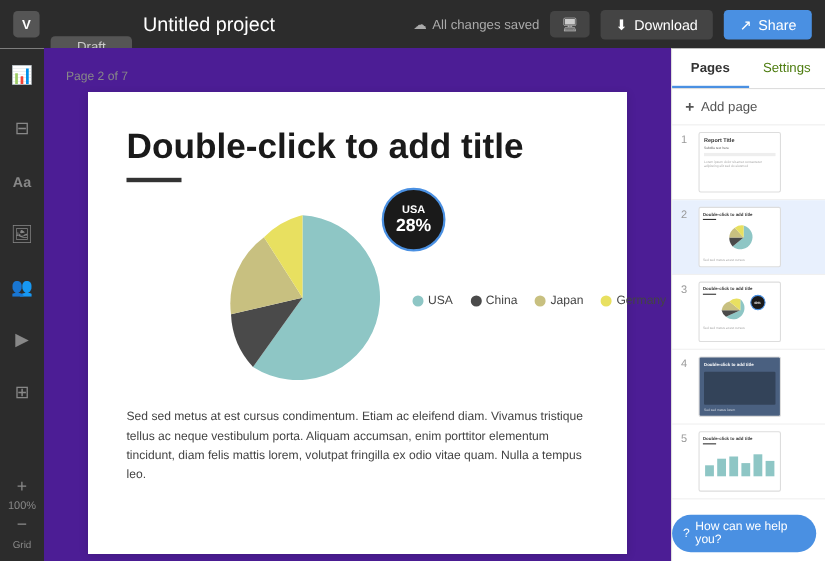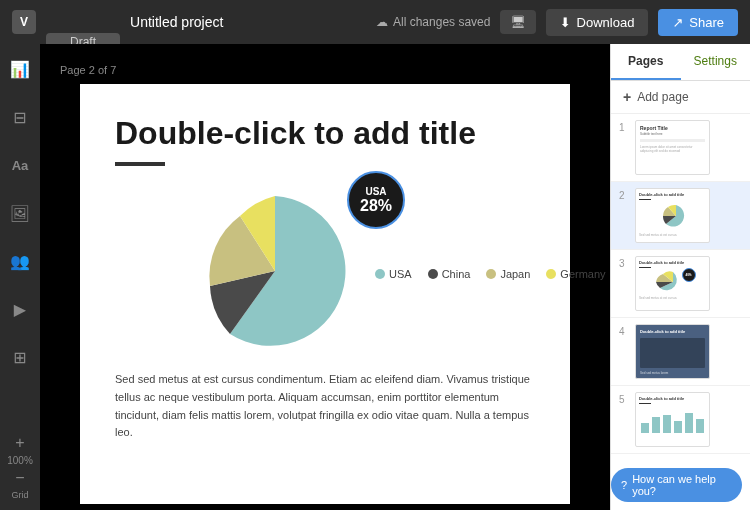--- a/index.html
+++ b/index.html
@@ -25,21 +25,21 @@
     .draft-badge {
       background: #555;
       color: #ccc;
       border-radius: 4px;
       padding: 2px 24px;
       font-size: 12px;
       margin-top: 40px;
     }
     .project-title {
       color: #fff;
-      font-size: 14px;
+      font-size: 18px;
       font-weight: 500;
     }
     .topbar-spacer { flex: 1; }
     .saved-status {
       color: #aaa;
       font-size: 12px;
       display: flex;
       align-items: center;
       gap: 5px;
     }
@@ -108,21 +108,21 @@
       align-items: center;
       gap: 4px;
     }
     .zoom-level { color: #888; font-size: 10px; }
     .zoom-btn { color: #888; font-size: 16px; cursor: pointer; line-height: 1; }
     .grid-label { color: #888; font-size: 9px; }
 
     
     .canvas-area {
       flex: 1;
-      background: #000000;
+      background: #4c1d95;
       overflow: auto;
       padding: 20px;
       position: relative;
     }
     .page-indicator {
       font-size: 11px;
       color: #888;
       margin-bottom: 8px;
     }
     .canvas-page {

